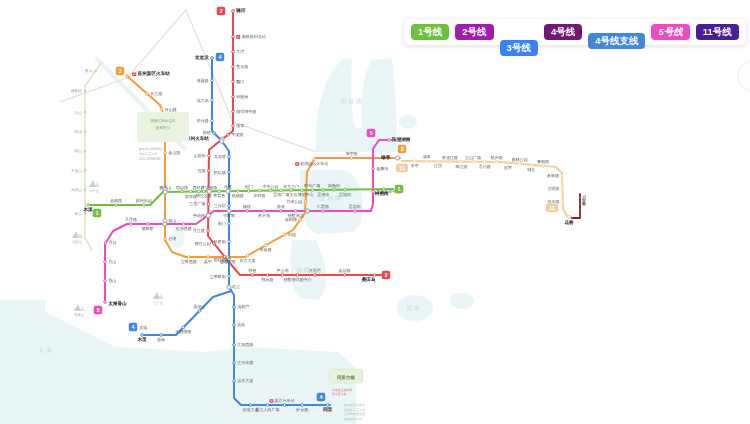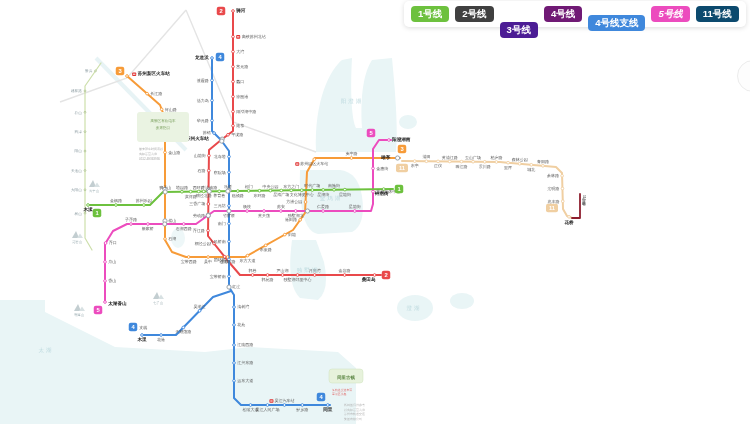--- a/index.html
+++ b/index.html
@@ -1,37 +1,37 @@
 <!DOCTYPE html>
 <html><head>
 <meta charset="utf-8">
 <style>
   html,body{margin:0;padding:0;background:#fff;}
   #stage{position:relative;width:750px;height:424px;overflow:hidden;background:#ffffff;
          font-family:"Liberation Sans","DejaVu Sans",sans-serif;}
   #map-svg{position:absolute;left:0;top:0;}
-  #legend{position:absolute;left:404px;top:1px;width:342px;height:26px;background:#fff;
+  #legend{position:absolute;left:404px;top:19px;width:342px;height:26px;background:#fff;
           border-radius:5px;box-shadow:0 1px 5px rgba(0,0,0,.14);display:flex;align-items:center;
           gap:6px;padding:0 7px;box-sizing:border-box;z-index:5;}
   .pill{color:#fff;font-size:9.5px;font-weight:bold;line-height:16px;padding:0 7px;
         border-radius:4px;white-space:nowrap;cursor:pointer;}
   #edge-circle{position:absolute;left:737px;top:60px;width:32px;height:32px;border-radius:50%;
         border:1.5px solid #ececec;background:#fdfdfd;box-sizing:border-box;}
 </style>
 </head>
 <body>
 <div id="stage">
   <div id="legend">
       <div class="pill" style="background: rgb(109, 193, 62);">1号线</div>
-      <div class="pill" style="background: #404040;">2号线</div>
-      <div class="pill" style="background: #4c1d95; margin-top: 32px;">3号线</div>
+      <div class="pill" style="background: #a21caf;">2号线</div>
+      <div class="pill" style="background: #3b82f6; margin-top: 32px;">3号线</div>
       <div class="pill" style="background: #701a75;">4号线</div>
       <div class="pill" style="background: rgb(63, 136, 220); margin-top: 18px;">4号线支线</div>
       <div class="pill" style="background: rgb(236, 76, 190); font-style: italic;">5号线</div>
-      <div class="pill" style="background: #0c4a6e;">11号线</div>
+      <div class="pill" style="background: #4c1d95;">11号线</div>
     </div>
   <div id="edge-circle"></div>
   <svg id="map-svg" width="750" height="424" viewBox="0 0 750 424">
 
     <g>
       <path d="M0,300 L45,300 L45,312 L115,347 L205,352 L250,347 L338,352 L356,368 L356,424 L0,424 Z" fill="#e9f5f6"></path>
       <path d="M316,152 C314,100 330,70 342,60 L352,58 C350,95 352,120 356,128 L362,128 C360,95 364,72 372,60 L392,58 C396,100 398,130 396,152 Z" fill="#e9f5f6"></path>
       <path d="M300,170 Q298,230 318,234 L352,232 Q366,225 362,196 Q358,172 340,170 Z" fill="#e9f5f6"></path>
       <path d="M292,240 Q286,285 300,298 L318,300 Q330,290 324,262 L316,240 Z" fill="#e9f5f6"></path>
       <ellipse cx="415" cy="308" rx="18" ry="13" fill="#e9f5f6"></ellipse>

